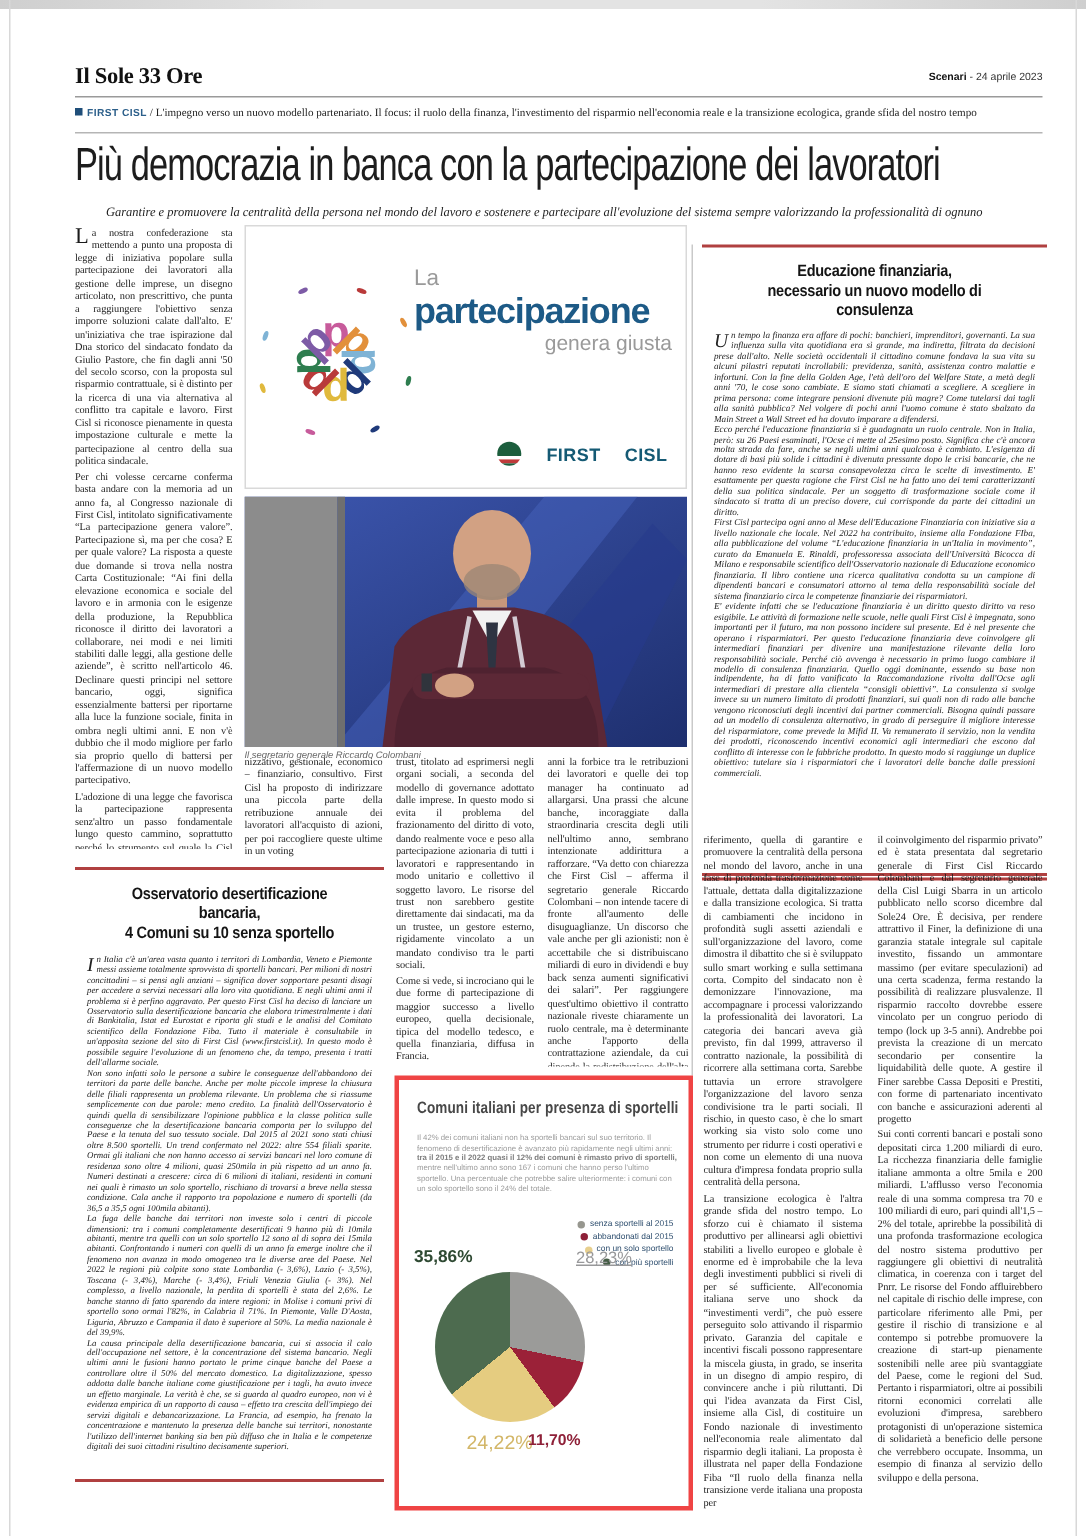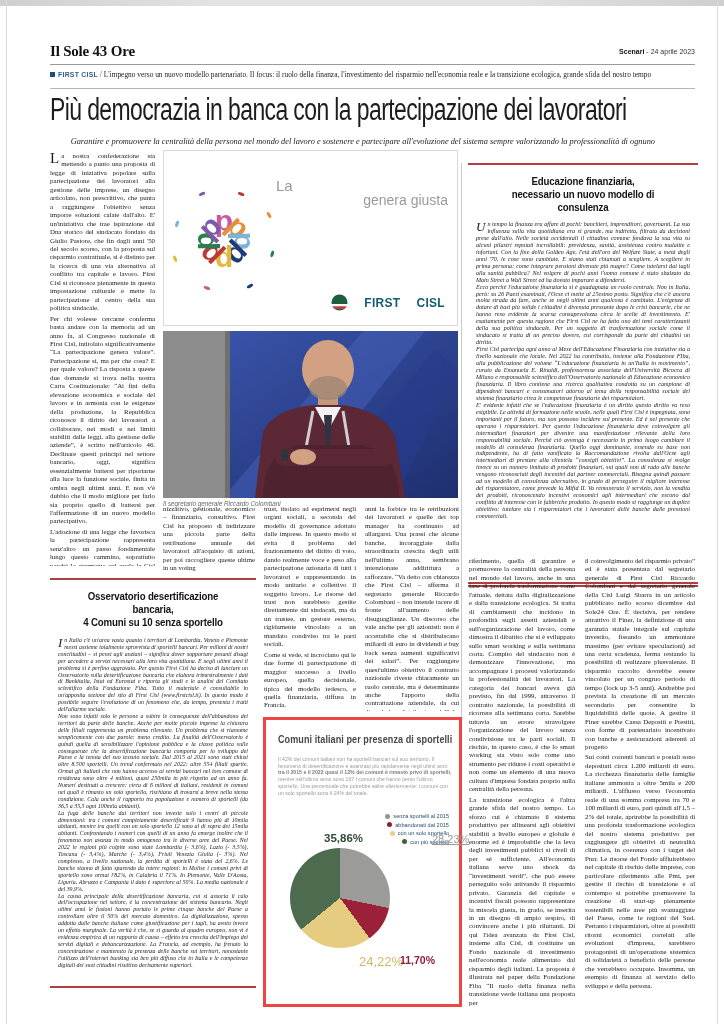--- a/index.html
+++ b/index.html
@@ -66,36 +66,36 @@
       border:3px solid #ef4444;box-sizing:border-box;font-family:"Liberation Sans",sans-serif;}
   .pie-title{position:absolute;left:12px;top:13px;font-size:11px;font-weight:bold;color:#474747;
       white-space:nowrap;transform:scaleX(.82);transform-origin:0 0;letter-spacing:.1px;}
   .pie-intro{position:absolute;left:12px;top:36px;width:176px;font-size:5.2px;line-height:6.7px;
       color:#9b9b9b;text-align:left;}
   .pie-intro .b{font-weight:bold;color:#7d7d7d;}
   .legend{position:absolute;right:10px;top:92px;font-size:5.6px;color:#2e4e6e;text-align:right;}
   .legend-row{display:flex;justify-content:flex-end;align-items:center;gap:3px;height:8.5px;}
   .dot{display:inline-block;width:5px;height:5px;border-radius:50%;}
   .pie{position:absolute;left:24px;top:128px;width:100px;height:100px;border-radius:50%;}
-  .pct{position:absolute;font-weight:bold;margin-left:48px;}
+  .pct{position:absolute;font-weight:bold;}
   .pct-green{left:10px;top:112px;font-size:11.5px;}
   .pct-gray{left:118px;top:113px;font-size:11px;font-weight:normal;text-decoration:underline;}
   .pct-tan{left:45px;top:234px;font-size:13px;font-weight:normal;}
   .pct-red{left:86px;top:234px;font-size:10.5px;}
 </style>
 </head>
 <body>
 
 <div class="page">
   <div class="edge-top"></div>
   <div class="edge-left"></div>
   <div class="edge-right"></div>
 
   <div class="masthead">
-    <span class="brand">Il Sole 43 Ore</span>
+    <span class="brand">Il Sole 33 Ore</span>
     <span class="issue"><b>Scenari</b><span> - 24 aprile 2023</span></span>
   </div>
   <div class="rule" style="top:64px"></div>
 
   <div class="kicker">
     <span class="ksq"></span><span class="ktag">FIRST CISL</span><span> / L'impegno verso un nuovo modello partenariato. Il focus: il ruolo della finanza, l'investimento del risparmio nell'economia reale e la transizione ecologica, grande sfida del nostro tempo</span>
   </div>
   <div class="rule" style="top:88px;background:#b5b5b5"></div>
 
   <h1 class="headline">Più democrazia in banca con la partecipazione dei lavoratori</h1>
@@ -141,20 +141,21 @@
         <ellipse transform="rotate(105 56 76)" cx="56" cy="26" rx="3.4" ry="1.6" fill="#2e7d4f"></ellipse>
         <ellipse transform="rotate(150 56 76)" cx="56" cy="24" rx="3.4" ry="1.6" fill="#1f3a7a"></ellipse>
         <ellipse transform="rotate(200 56 76)" cx="56" cy="26" rx="3.4" ry="1.6" fill="#c75b9b"></ellipse>
         <ellipse transform="rotate(250 56 76)" cx="56" cy="24" rx="3.4" ry="1.6" fill="#e0b93d"></ellipse>
         <ellipse transform="rotate(290 56 76)" cx="56" cy="26" rx="3.4" ry="1.6" fill="#7fb3d5"></ellipse>
         <ellipse transform="rotate(335 56 76)" cx="56" cy="24" rx="3.4" ry="1.6" fill="#7d5ba6"></ellipse>
       </g>
     </svg>
     <div class="logo-text">
       <div class="logo-la">La</div>
+      <div class="logo-word">partecipazione</div>
       <div class="logo-tag">genera giusta</div>
     </div>
     <div class="logo-brand">
       <svg width="17" height="17" viewBox="0 0 18 18">
         <defs>
             <clipPath id="cc">
               <circle cx="9" cy="9" r="8.5"></circle>
             </clipPath>
           </defs>
         <g clip-path="url(#cc)">

